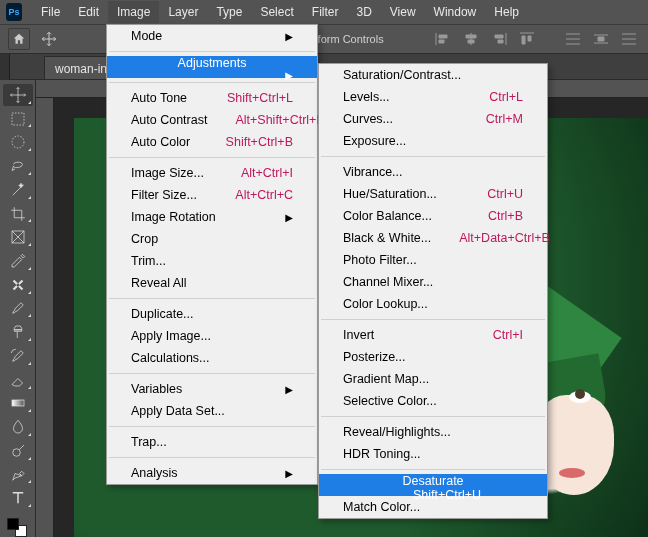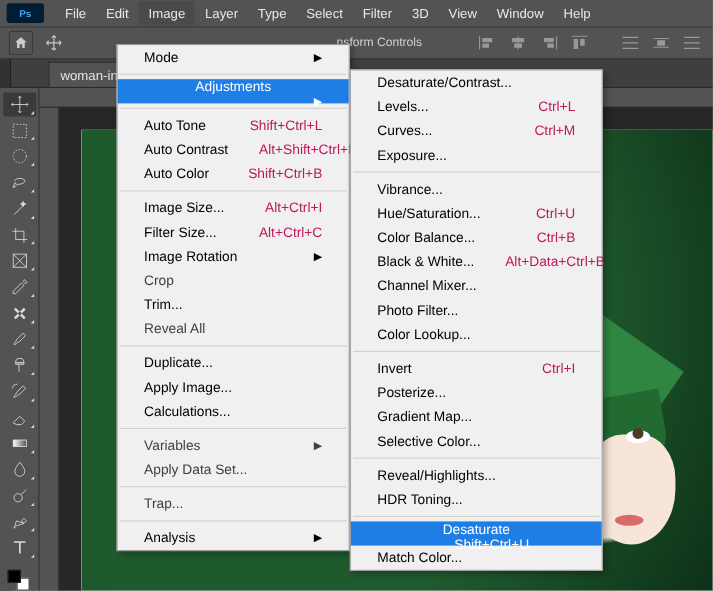--- a/index.html
+++ b/index.html
@@ -1,20 +1,20 @@
 <!DOCTYPE html>
 <html><head>
 <meta charset="utf-8">
 <style>
   * { box-sizing: border-box; margin: 0; padding: 0; font-family: "Segoe UI", Tahoma, sans-serif; }
   body { width: 648px; height: 537px; overflow: hidden; background: #535353; position: relative; }
 
   
   .menubar { height: 24px; background: #535353; display: flex; align-items: center; padding-left: 6px; color: #e8e8e8; font-size: 12px; }
-  .ps-logo { width: 34px; height: 18px; background: #001d33; border-radius: 3px; display: flex; align-items: center; justify-content: center; margin-right: 10px; color:#3fa9f5; font-weight:bold; font-size:9px; }
+  .ps-logo { width: 16px; height: 18px; background: #001d33; border-radius: 3px; display: flex; align-items: center; justify-content: center; margin-right: 10px; color:#3fa9f5; font-weight:bold; font-size:9px; }
   .menubar .menu-item { padding: 4px 9px; cursor: default; }
   .menubar .menu-item.active { background: #4a4a4a; }
 
   
   .options-bar { height: 30px; background: #535353; border-top:1px solid #3a3a3a; border-bottom:1px solid #2d2d2d; display:flex; align-items:center; padding: 0 8px; color:#ccc; font-size:11px; position:relative; }
   .home-btn { width:22px; height:22px; border:1px solid #3a3a3a; display:flex; align-items:center; justify-content:center; margin-right:8px; border-radius:2px; }
   .move-icon { width:22px; height:22px; display:flex; align-items:center; justify-content:center; margin-right:6px; }
   .opt-text { color:#d0d0d0; font-size:11px; margin-left:240px; }
   .opt-icons { display:flex; gap:6px; margin-left:auto; }
   .opt-icon { width:22px; height:20px; border:1px solid transparent; display:flex; align-items:center; justify-content:center; }
@@ -43,27 +43,27 @@
   .canvas-area { position:absolute; left:54px; top:98px; right:0; bottom:0; background:#262626; }
   .canvas { position:absolute; left:20px; top:20px; right:0; bottom:0; background:#fff; overflow:hidden; }
   .photo { position:absolute; inset:0; background: radial-gradient(circle at 82% 75%, #f7ece5 10%, transparent 11%), radial-gradient(circle at 30% 40%, #1f5a2d 60%, #0d3018 100%); }
   .leaf { position:absolute; background:#2b7a3c; border-radius:60% 0 60% 0 / 60% 0 60% 0; transform-origin:center; }
 
   
   .dropdown { position:absolute; background:#f0f0f0; border:1px solid #9b9b9b; box-shadow: 3px 3px 6px rgba(0,0,0,0.3); font-size:12.5px; color:#000; }
   .dropdown .row { display:flex; align-items:center; height:22px; padding: 0 24px 0 24px; white-space:nowrap; }
   .dropdown .row .label { flex:1; }
   .dropdown .row .shortcut { color:#be185d; margin-left:28px; }
-  .dropdown .row.disabled { color:#404040;justify-content:flex-end; }
+  .dropdown .row.disabled { color:#000000;justify-content:flex-end; }
   .dropdown .row.highlight { background:#1e7ee6; color:#fff;flex-direction:column; }
   .dropdown .row.highlight .shortcut { color:#fff; }
   .dropdown .sep { height:1px; background:#d0d0d0; margin:4px 2px; }
   .dropdown .arrow { margin-left:auto; font-size:10px; }
 
-  #image-menu { left:106px; top:40px; width:212px; }
+  #image-menu { left:106px; top:24px; width:212px; }
   #adjust-menu { left:318px; top:63px; width:230px; }
 
   svg { display:block; }
 </style>
 </head>
 <body>
 
 <div class="menubar">
   <div class="ps-logo">Ps</div>
 
@@ -333,21 +333,21 @@
     </div>
     <div class="sep"></div>
     <div class="row">
       <span class="label">Analysis</span>
       <span class="arrow">▶</span>
     </div>
   </div>
 
 <div class="dropdown" id="adjust-menu">
     <div class="row">
-      <span class="label">Desaturate/Contrast...</span>
+      <span class="label">Saturation/Contrast...</span>
     </div>
     <div class="row">
       <span class="label">Levels...</span>
       <span class="shortcut">Ctrl+L</span>
     </div>
     <div class="row">
       <span class="label">Curves...</span>
       <span class="shortcut">Ctrl+M</span>
     </div>
     <div class="row">
@@ -363,24 +363,24 @@
     </div>
     <div class="row">
       <span class="label">Color Balance...</span>
       <span class="shortcut">Ctrl+B</span>
     </div>
     <div class="row">
       <span class="label">Black &amp; White...</span>
       <span class="shortcut">Alt+Data+Ctrl+B</span>
     </div>
     <div class="row">
+      <span class="label">Photo Filter...</span>
+    </div>
+    <div class="row">
       <span class="label">Channel Mixer...</span>
-    </div>
-    <div class="row">
-      <span class="label">Photo Filter...</span>
     </div>
     <div class="row">
       <span class="label">Color Lookup...</span>
     </div>
     <div class="sep"></div>
     <div class="row">
       <span class="label">Invert</span>
       <span class="shortcut">Ctrl+I</span>
     </div>
     <div class="row">

